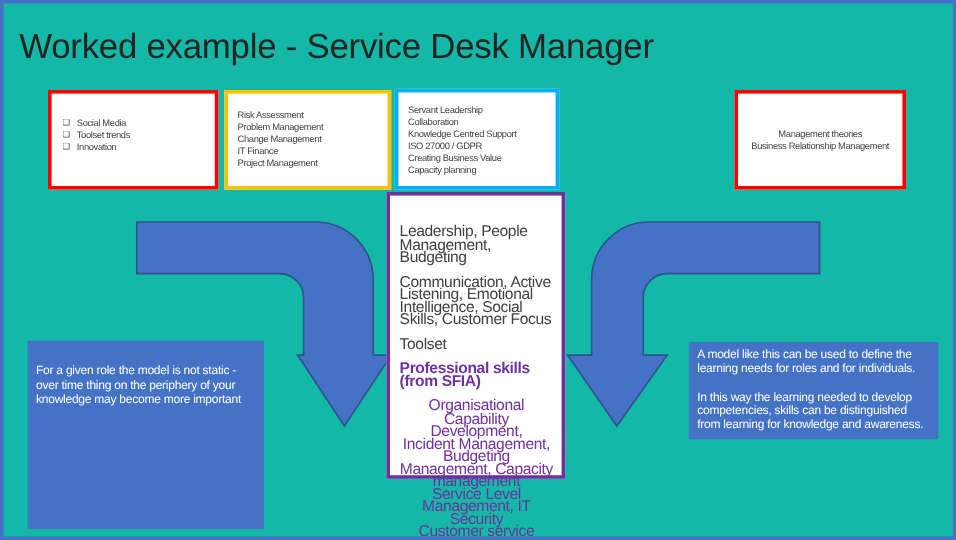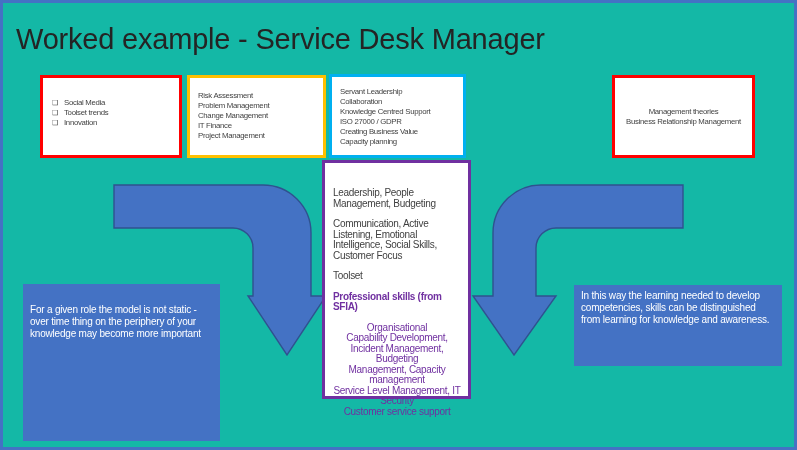--- a/index.html
+++ b/index.html
@@ -31,21 +31,21 @@
   #box3{left:326px;top:71px;width:137px;height:84px;border-color:#00B0F0;padding:10px 3px 0 8px;}
   #box4{left:466px;width:139px;border-color:#FFC000;padding:18px 2px 0 8px;}
   #box5{left:609px;width:143px;border-color:#FF0000;display:flex;align-items:center;justify-content:center;text-align:center;padding:0 4px;}
   
   .arrows{position:absolute;left:0;top:0;pointer-events:none;}
   
   .center-box{
     position:absolute;left:319px;top:157px;width:149px;height:239px;
     border:3px solid #7030A0;box-sizing:border-box;background:#fff;
     padding:25px 7px 0 8px;
-    color:#3f3f3f;font-size:10px;letter-spacing:-0.3px;line-height:10.5px;
+    color:#3f3f3f;font-size:13px;letter-spacing:-0.3px;line-height:10.5px;
   }
   .center-box p{margin:0 0 10px;}
   .sfia-head{color:#7030A0;font-weight:700;margin:0;}
   .sfia-line{color:#7030A0;text-align:center;}
   
   .note{
     position:absolute;background:#4472C4;color:#ffffff;
     font-size:10px;letter-spacing:-0.2px;line-height:12.2px;
     padding:20px 7px;box-sizing:border-box;
   }
@@ -108,16 +108,17 @@
     <div class="sfia-line">Management, Capacity management</div>
     <div class="sfia-line">Service Level Management, IT Security</div>
     <div class="sfia-line">Customer service support</div>
   </div>
 
   <div class="note" id="note-left">
     <p>For a given role the model is not static - over time thing on the periphery of your knowledge may become more important</p>
   </div>
 
   <div class="note" id="note-right">
+    <p>A model like this can be used to define the learning needs for roles and for individuals.</p>
     <p>In this way the learning needed to develop competencies, skills can be distinguished from learning for knowledge and awareness.</p>
   </div>
 
 </div>
 
 </body></html>

